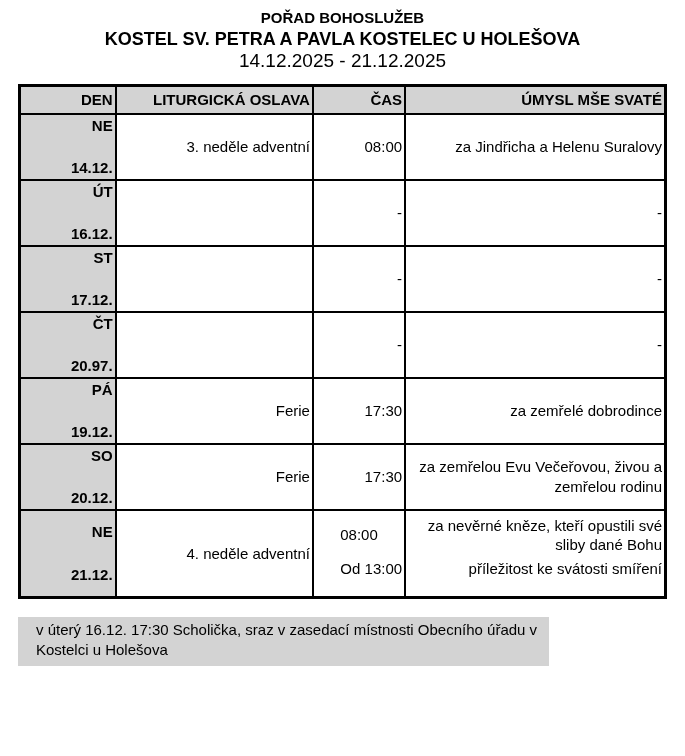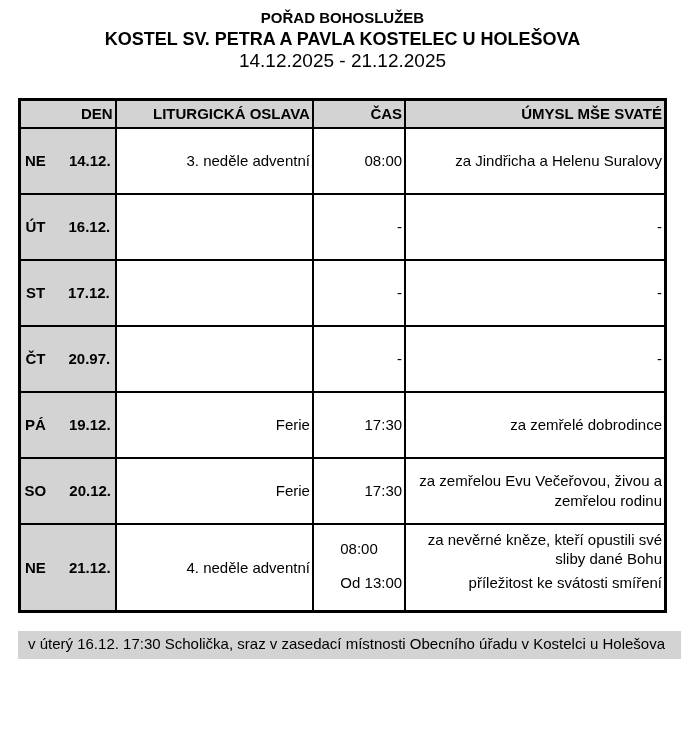--- a/index.html
+++ b/index.html
@@ -12,21 +12,21 @@
   .page {
     width: 685px;
     height: 756px;
     background: #ffffff;
     box-sizing: border-box;
     overflow: hidden;
   }
   .titles {
     text-align: center;
     padding-top: 8px;
-    margin-bottom: 26px;
+    margin-bottom: 12px;
   }
   .title-main {
     font-size: 15px;
     font-weight: bold;
     line-height: 20px;
     margin: 0;
   }
   .title-sub {
     font-size: 18px;
     font-weight: bold;
@@ -69,20 +69,21 @@
   tr.data-row.tall { height: 88px; }
   td.day-cell {
     background: #d3d3d3;
     font-weight: bold;
   }
   .day-wrap {
     display: flex;
     justify-content: center;
     gap: 23px;
     white-space: nowrap;
+    flex-direction: column;
   }
   td.stack-cell {
     vertical-align: top;
     padding: 0 2px;
   }
   .stack {
     display: flex;
     flex-direction: column;
     height: 84px;
     justify-content: space-between;
@@ -92,26 +93,26 @@
     display: flex;
     align-items: center;
     justify-content: center;
   }
   .stack-bottom {
     flex: 0 0 auto;
     padding-bottom: 17px;
   }
   .footer-note {
     margin: 18px 0 0 18px;
-    width: 663px;
+    width: 531px;
     box-sizing: border-box;
     background: #d3d3d3;
     font-size: 15px;
     line-height: 1.35;
-    padding: 3px 6px 5px 10px;
+    padding: 3px 6px 5px 18px;
   }
 </style>
 </head>
 <body>
 
 <div class="page">
 
   <div class="titles">
     <p class="title-main">POŘAD BOHOSLUŽEB</p>
     <p class="title-sub">KOSTEL SV. PETRA A PAVLA KOSTELEC U HOLEŠOVA</p>

